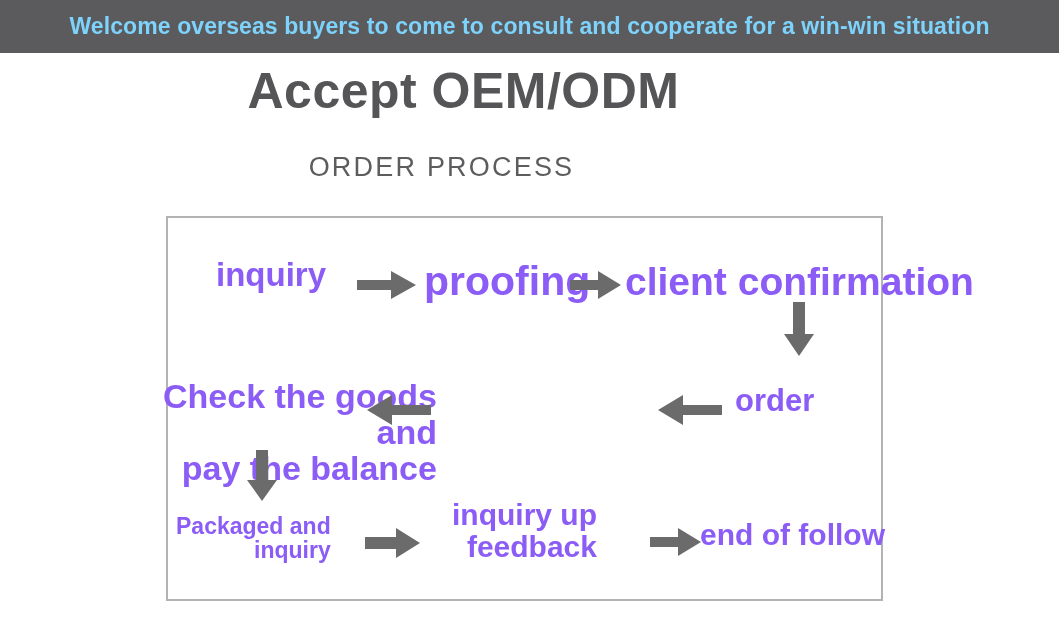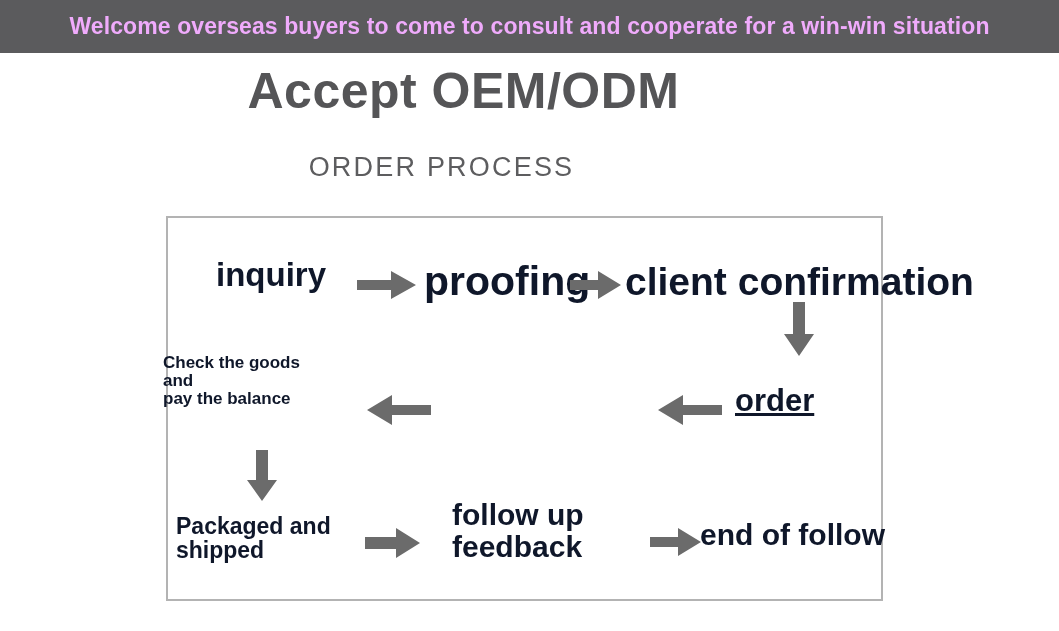--- a/index.html
+++ b/index.html
@@ -25,21 +25,21 @@
     left: 0;
     top: 0;
     width: 1059px;
     height: 53px;
     background: #5b5b5d;
     display: flex;
     align-items: center;
     justify-content: center;
   }
   #banner-text {
-    color: #f0abfc;
+    color: #7dd3fc;
     font-size: 23px;
     font-weight: bold;
     letter-spacing: 0.1px;
     white-space: nowrap;
     line-height: 1;
   }
 
   
   #main-title {
     position: absolute;
@@ -76,33 +76,33 @@
     width: 717px;
     height: 385px;
     border: 2px solid #b3b3b3;
     background: #ffffff;
     box-sizing: border-box;
   }
 
   
   .node {
     position: absolute;
-    color: #0f172a;
+    color: #8b5cf6;
     font-weight: bold;
     line-height: 1.06;
-    text-align: left;
+    text-align: right;
     white-space: pre-line;
   }
 
   .n-inquiry      { left: 216px; top: 258px; font-size: 33px; }
   .n-proofing     { left: 424px; top: 260px; font-size: 41px; }
   .n-client       { left: 625px; top: 261px; font-size: 39px; }
-  .n-order        { left: 735px; top: 385px; font-size: 31px; text-decoration: underline; }
+  .n-order        { left: 735px; top: 385px; font-size: 31px; }
   .n-determine    { left: 443px; top: 378px; font-size: 25px; }
-  .n-check        { left: 163px; top: 354px; font-size: 17px; }
+  .n-check        { left: 163px; top: 378px; font-size: 34px; }
   .n-packaged     { left: 176px; top: 514px; font-size: 23px; }
   .n-follow       { left: 452px; top: 499px; font-size: 30px; }
   .n-end          { left: 700px; top: 519px; font-size: 30px; }
 
   
   .arrow {
     position: absolute;
   }
   .arrow svg { display: block; }
 
@@ -130,22 +130,22 @@
   <div id="flow-box"></div>
 
   <div class="node n-inquiry">inquiry</div>
   <div class="node n-proofing">proofing</div>
   <div class="node n-client">client confirmation</div>
   <div class="node n-order">order</div>
   <div class="node n-check">Check the goods
 and
 pay the balance</div>
   <div class="node n-packaged">Packaged and
-shipped</div>
-  <div class="node n-follow">follow up
+inquiry</div>
+  <div class="node n-follow">inquiry up
 feedback</div>
   <div class="node n-end">end of follow</div>
 
   <div class="arrow a1">
     <svg width="60" height="34" viewBox="0 0 60 34">
       <polygon points="0,12 34,12 34,3 59,17 34,31 34,22 0,22" fill="#6b6b6b"></polygon>
     </svg>
   </div>
 
   <div class="arrow a2">

